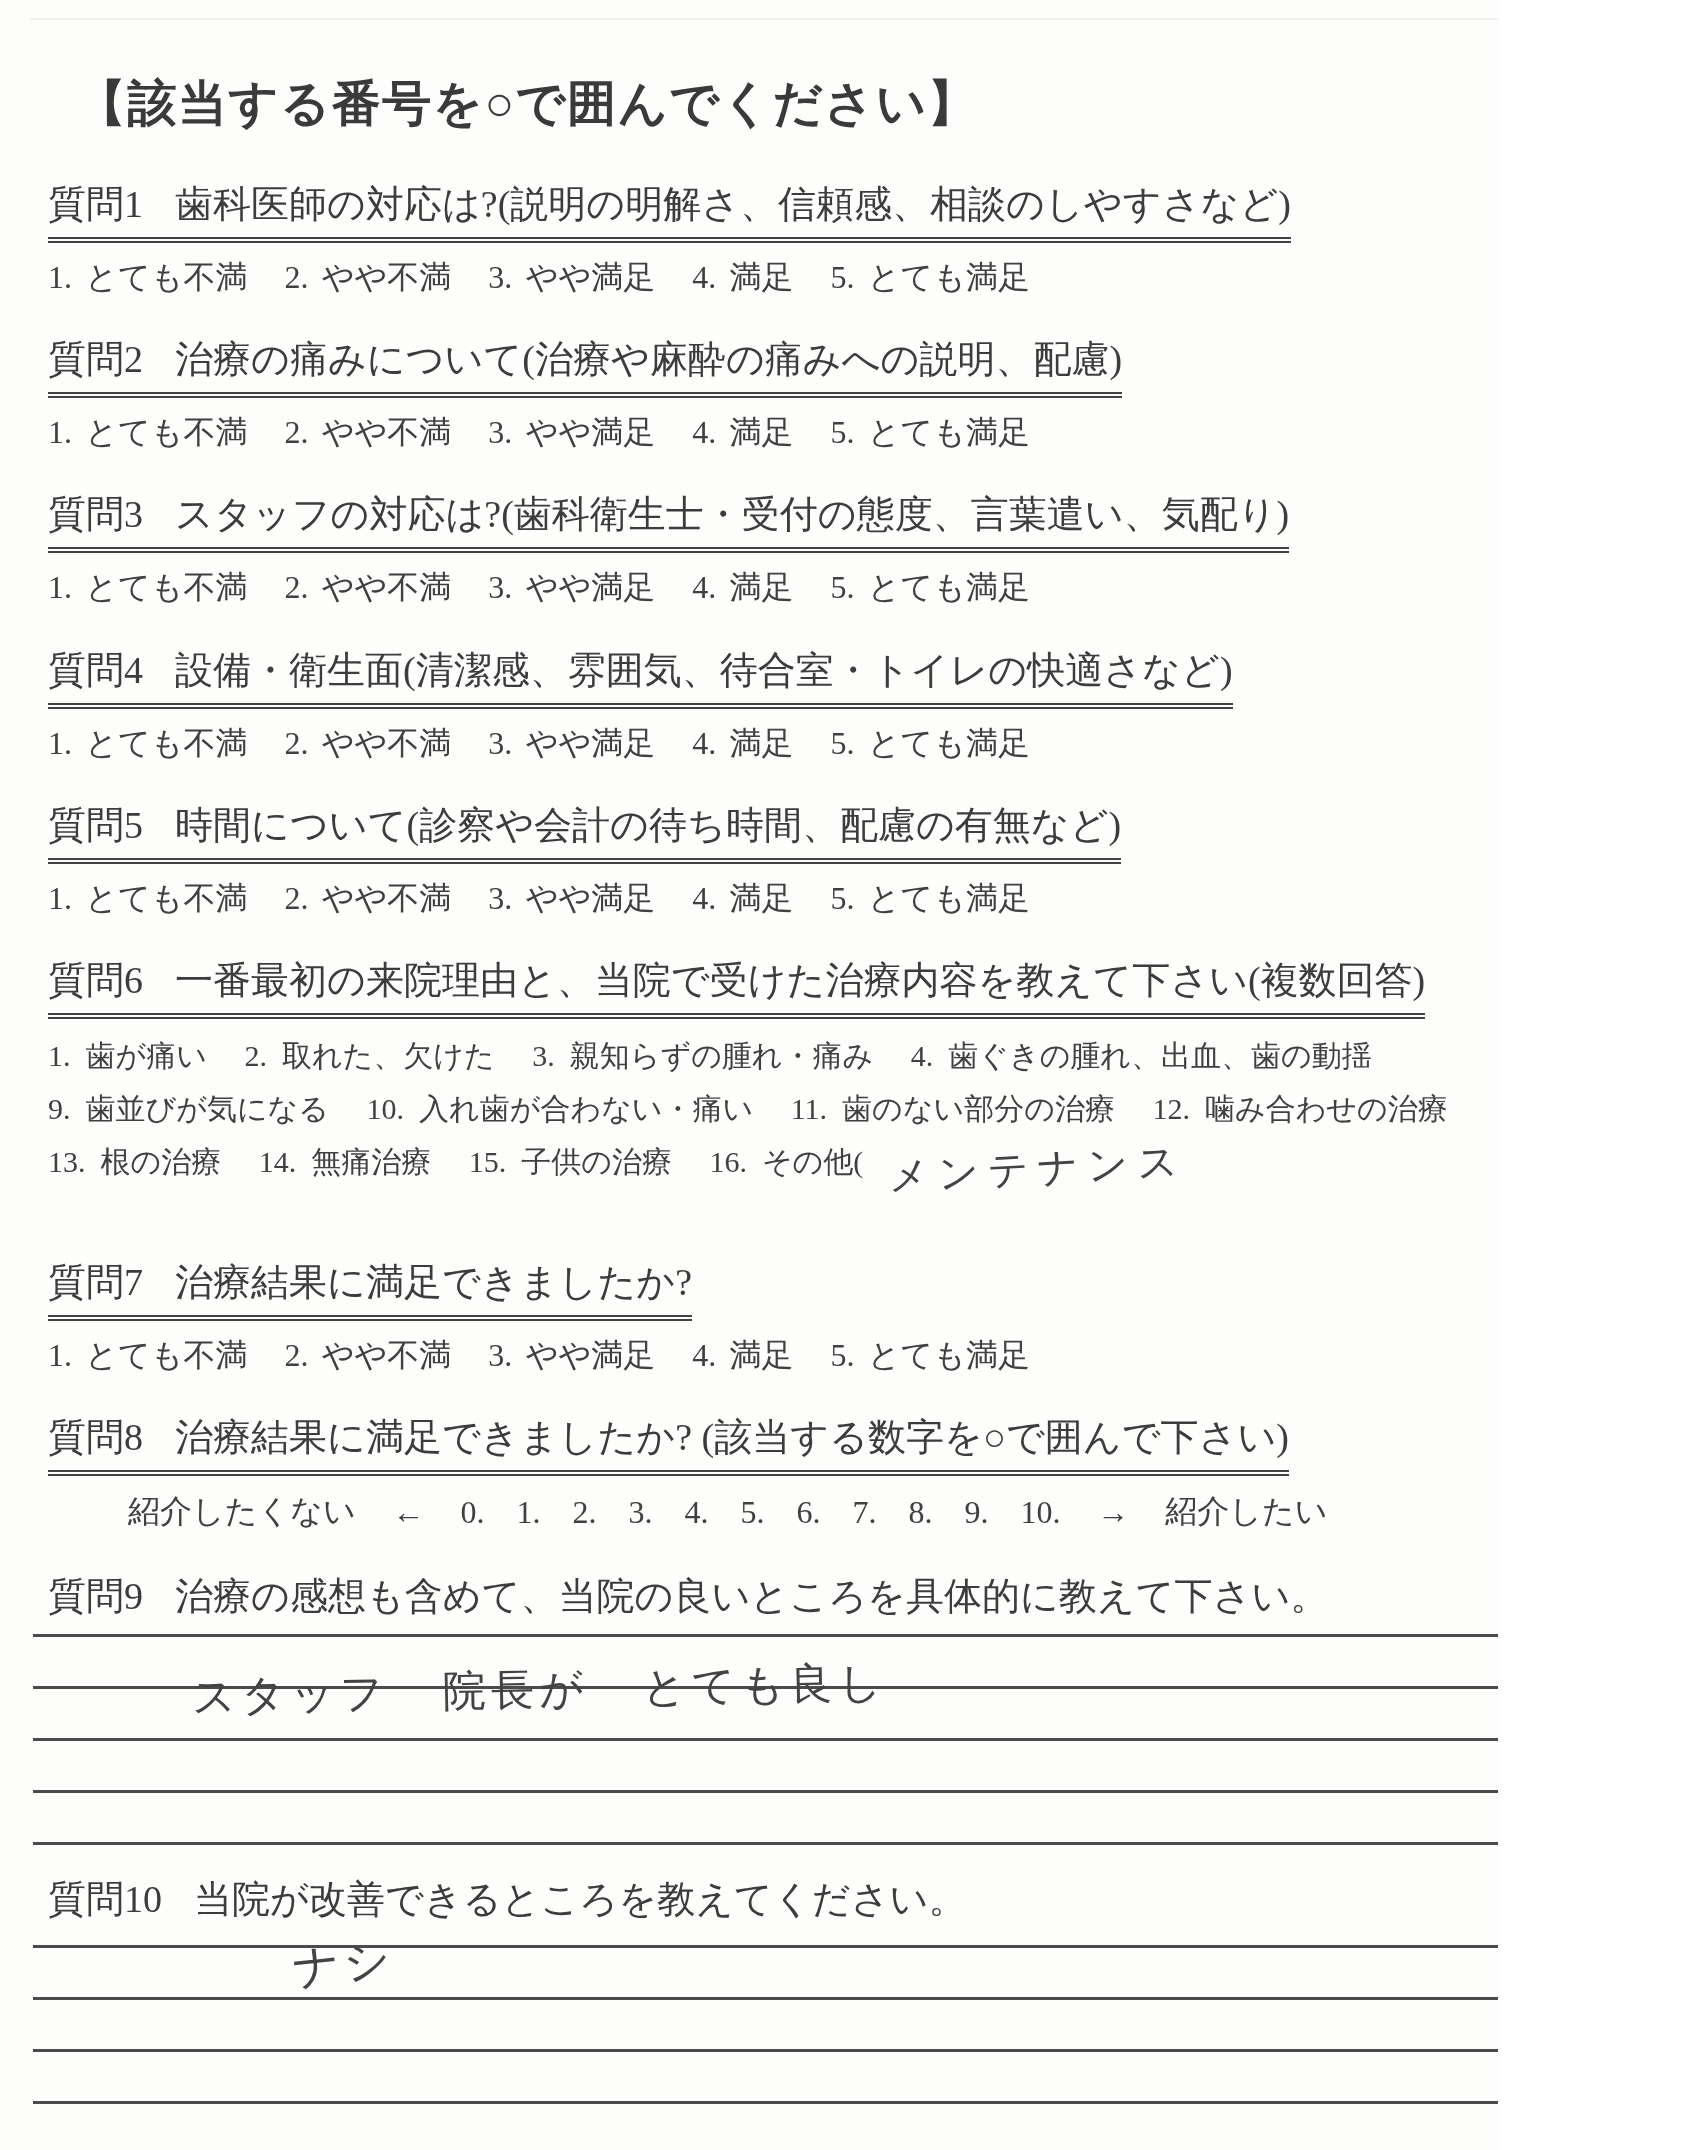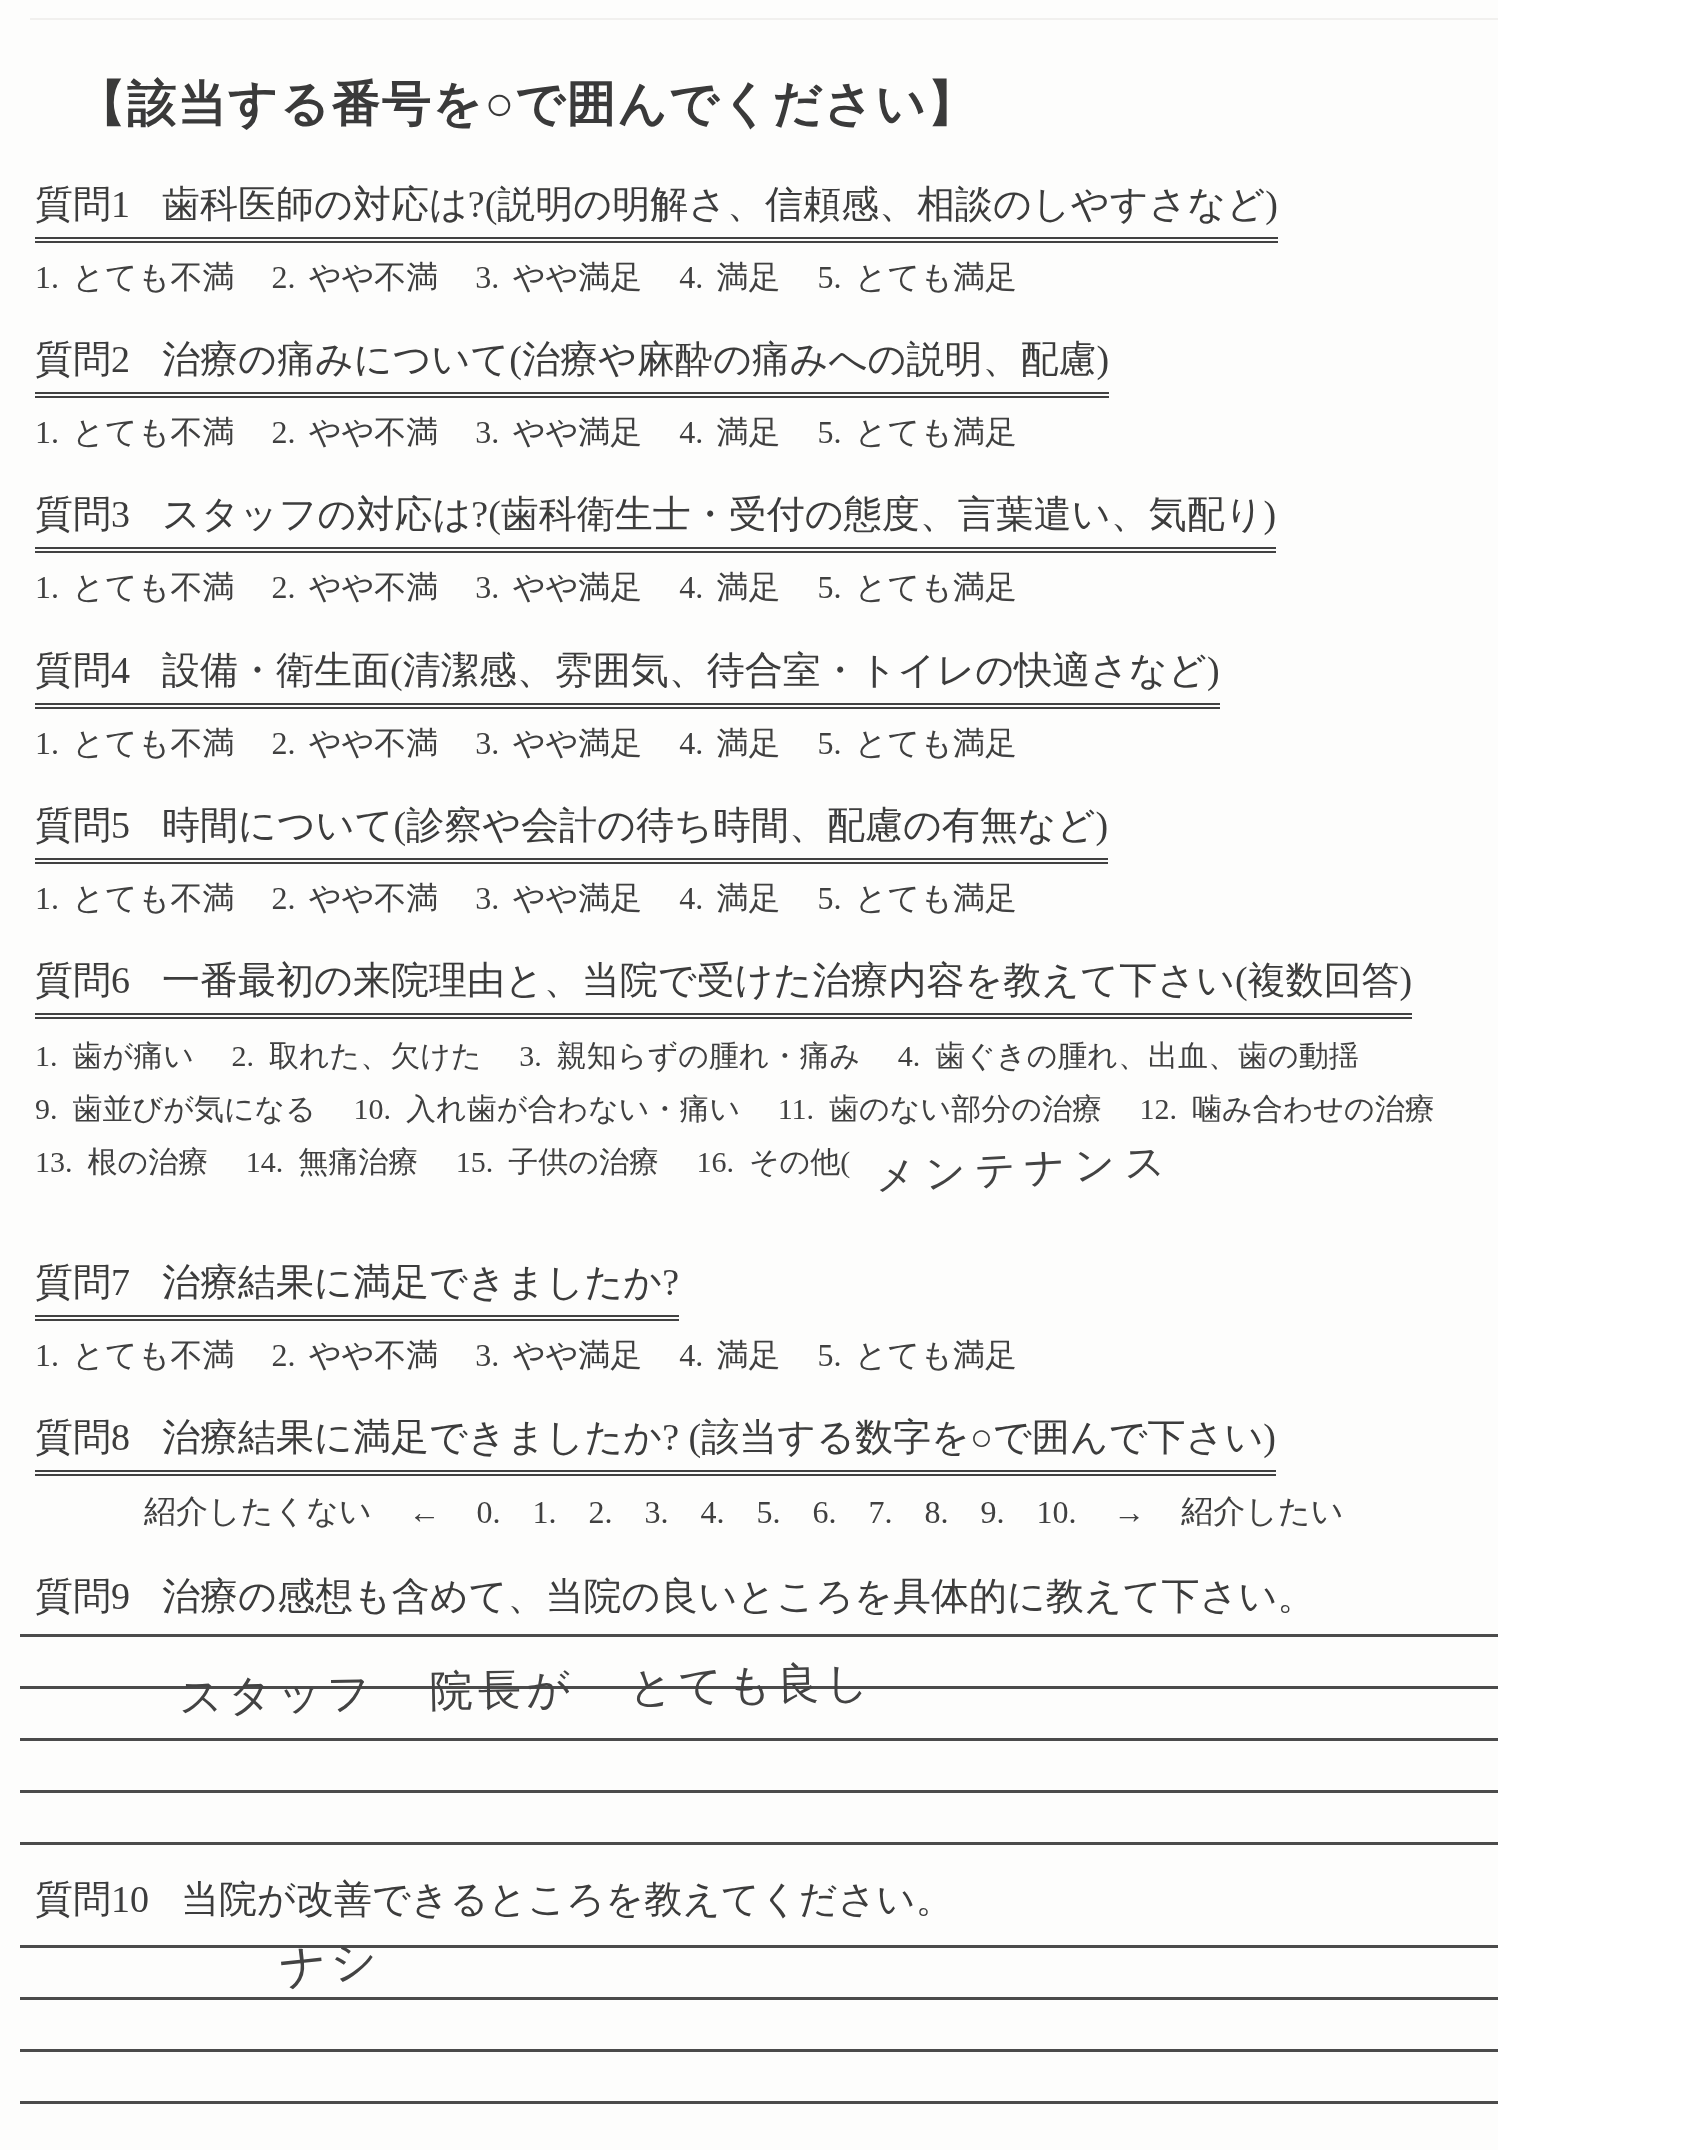--- a/index.html
+++ b/index.html
@@ -6,31 +6,31 @@
   body{width:1701px;height:2151px;overflow:hidden;background:#ffffff;}
   #page{
     position:relative;width:1498px;height:2151px;background:#fdfdfc;
     font-family:"Liberation Serif","DejaVu Serif",serif;color:#3e3e3e;overflow:hidden;
   }
   .scan-top{position:absolute;top:17.7px;left:29.5px;width:1635px;height:2.2px;background:#f1f0ee;}
   #title{
     position:absolute;top:71px;left:77px;margin:0;
     font-size:49px;font-weight:600;letter-spacing:1.5px;color:#3a3a3a;white-space:nowrap;
   }
-  .sec{position:absolute;left:35px;width:1610px;}
+  .sec{position:absolute;left:48px;width:1610px;}
   .sec-q1{top:179px}.sec-q2{top:334px}.sec-q3{top:489px}.sec-q4{top:645px}
   .sec-q5{top:800px}.sec-q6{top:955px}.sec-q7{top:1257px}.sec-q8{top:1412px}
   .sec-q9{top:1571px}.sec-q10{top:1874px}
   .q-header{display:inline-block;font-size:38px;padding-bottom:6.6px;white-space:nowrap;color:#3c3c3c;}
   .q-header.underlined{border-bottom:6.6px double #414141;}
   .q-num{margin-right:32px;}
   .rating-row{margin-top:13.3px;font-size:32px;display:flex;align-items:center;gap:37px;white-space:nowrap;color:#404040;}
   .opt{display:inline-flex;gap:13.3px;align-items:baseline;}
   .opt-num{position:relative;display:inline-block;}
-  .nps-row{margin-top:14.8px;margin-left:109px;font-size:32px;display:flex;align-items:center;gap:32px;white-space:nowrap;color:#404040;}
+  .nps-row{margin-top:14.8px;margin-left:80px;font-size:32px;display:flex;align-items:center;gap:32px;white-space:nowrap;color:#404040;}
   .nps-arrow{margin:0 4.4px;}
   .opt-line{font-size:30px;line-height:53px;white-space:pre;color:#404040;}
   .opt-lines{margin-top:10.3px;}
   .other-line{display:flex;align-items:flex-end;}
   .spacer{flex:1;}
   .hw{font-family:"DejaVu Sans",sans-serif;color:#434343;}
   .hw-q6{display:inline-block;font-size:40px;margin-left:25px;margin-top:4.4px;transform:rotate(-3deg);letter-spacing:8.9px;line-height:1;}
   .hw-q9{position:absolute;left:144px;top:90px;font-size:43px;letter-spacing:5.2px;word-spacing:35px;transform:rotate(-1.2deg);white-space:nowrap;}
   .hw-q10{position:absolute;left:245px;top:59px;font-size:46px;letter-spacing:3.7px;transform:rotate(-6deg);white-space:nowrap;}
   .answer-lines{margin-top:0;}

